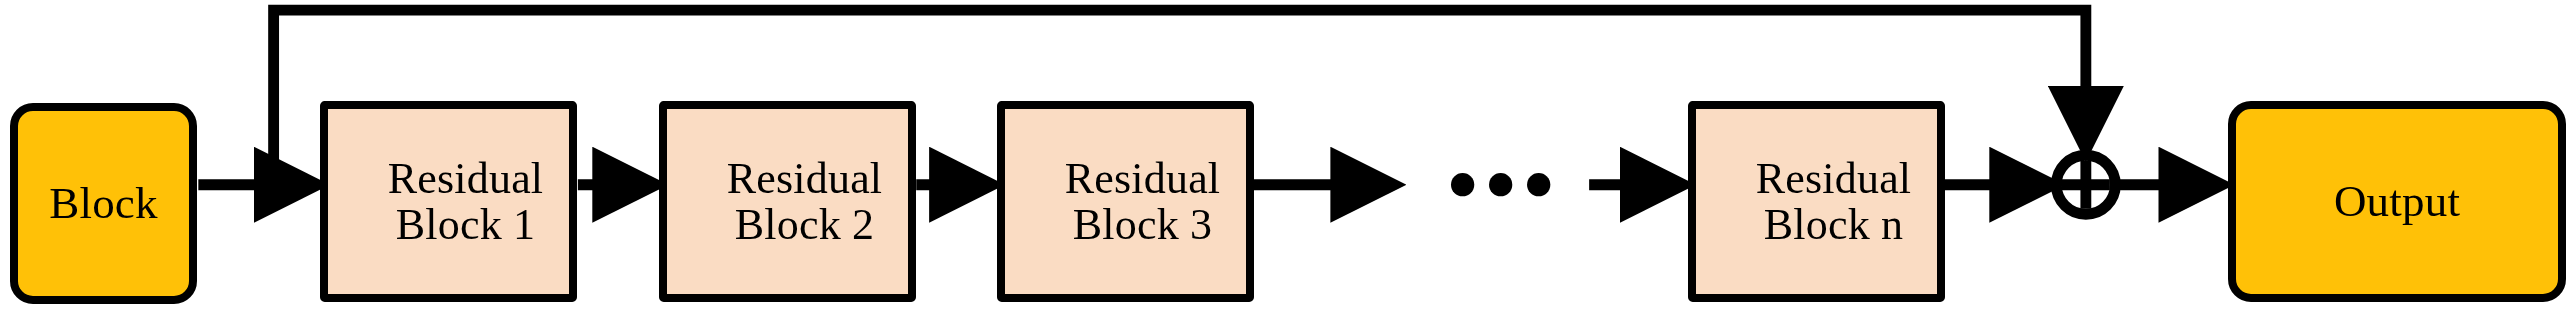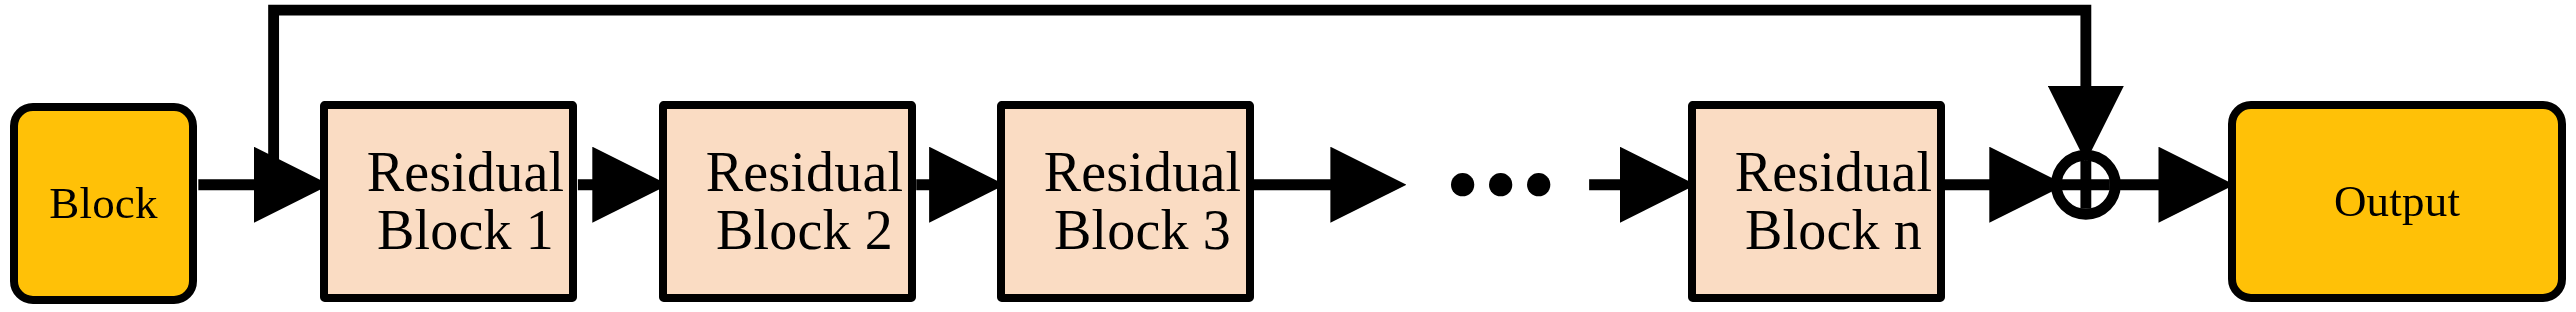--- a/index.html
+++ b/index.html
@@ -43,21 +43,21 @@
     font-family: "Liberation Serif", "DejaVu Serif", serif;
     color: #000000;
     line-height: 1.03;
     white-space: pre-line;
     letter-spacing: 0.2px;
   }
   .io-label {
     font-size: 45px;
   }
   .block-label {
-    font-size: 56px;
+    font-size: 44px;
     margin-left: 34px;
   }
 </style>
 </head>
 <body>
 
 <div id="diagram-root">
 
   <svg id="diagram-svg" viewBox="0 0 3314 402" xmlns="http://www.w3.org/2000/svg">
     <defs>

